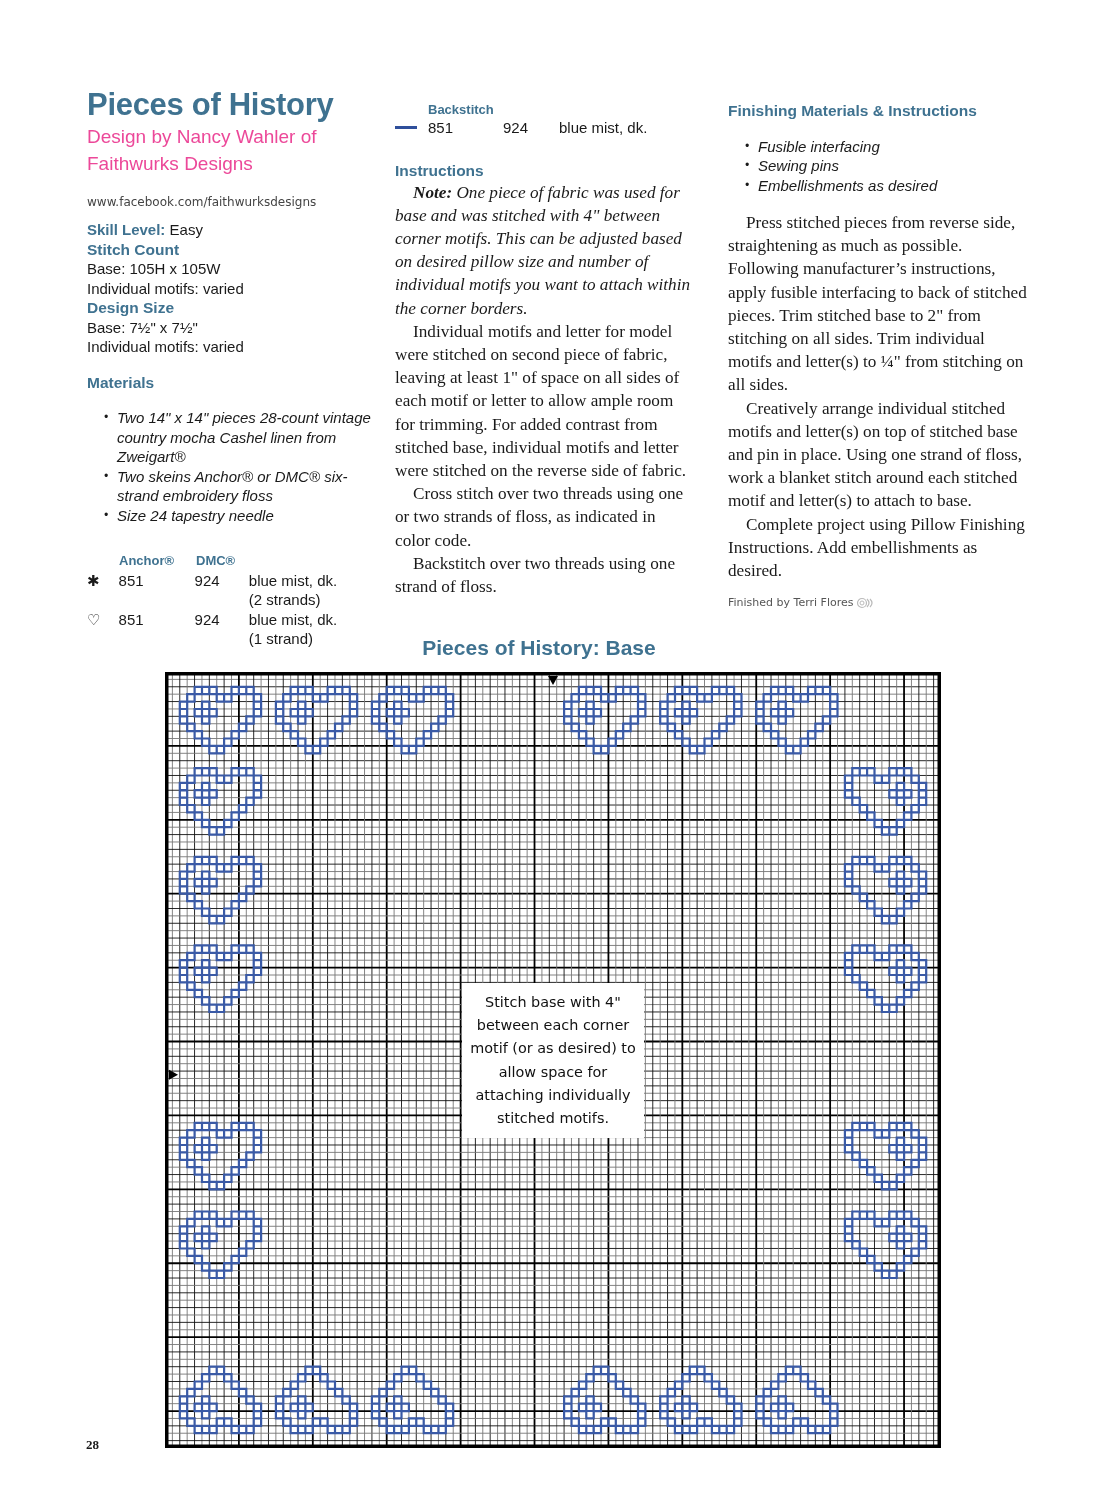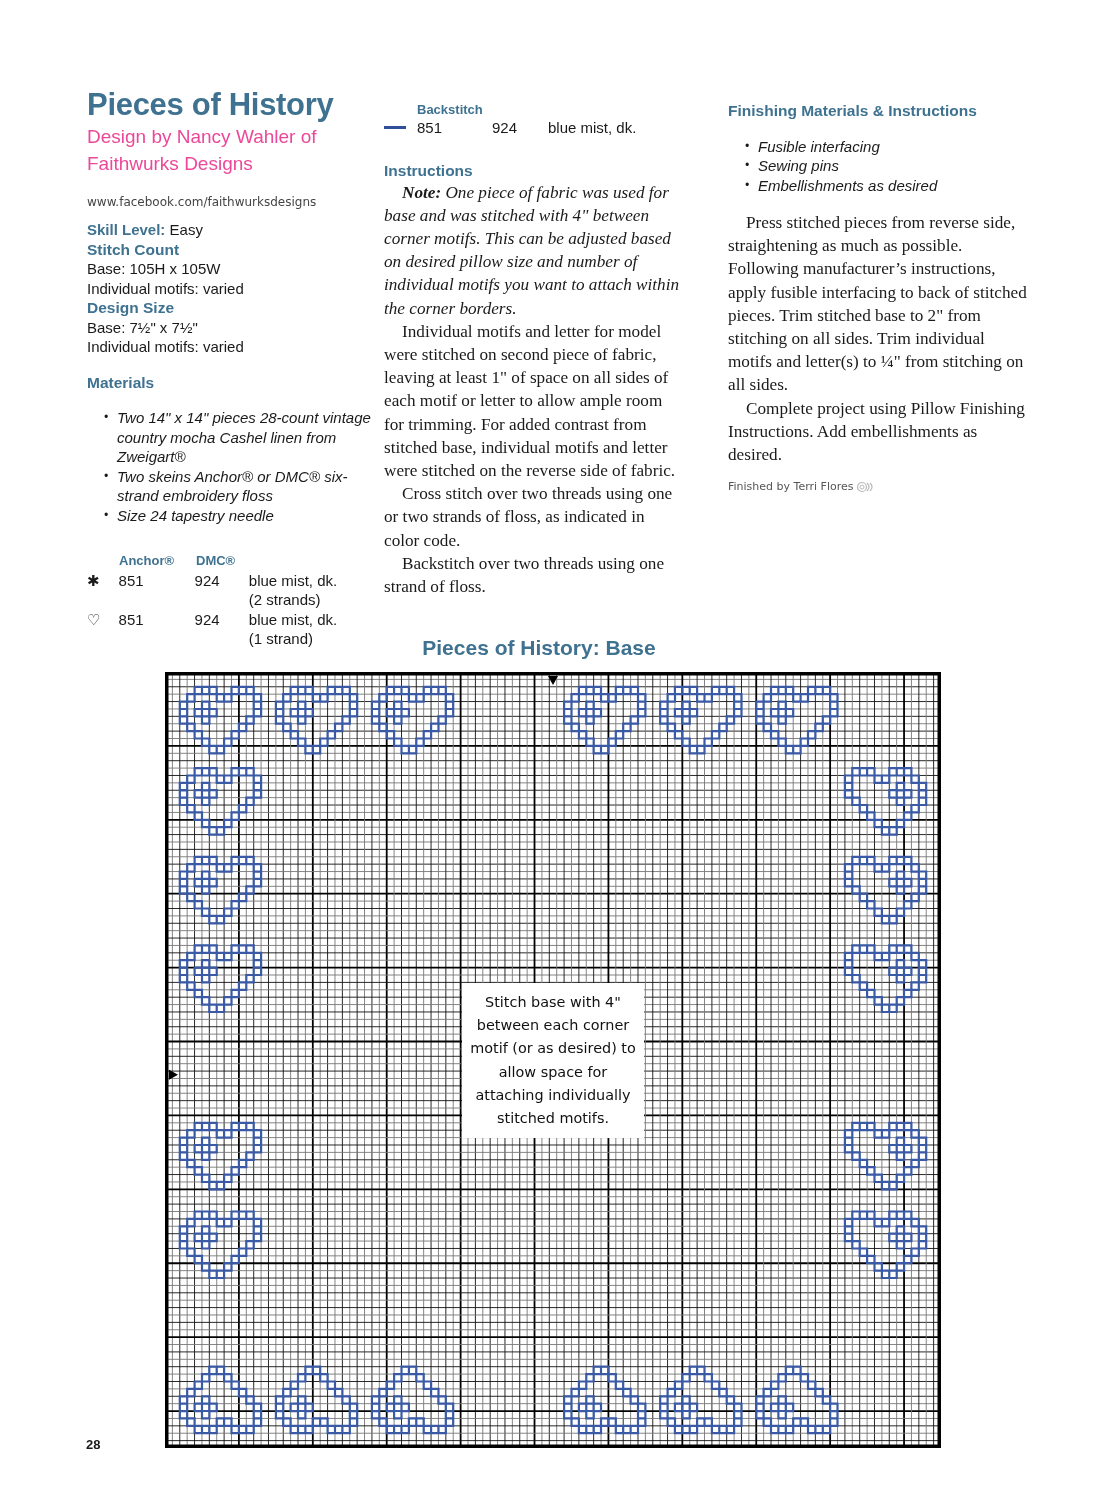--- a/index.html
+++ b/index.html
@@ -19,42 +19,42 @@
   ul.bul li::before { content:"\2022"; position:absolute; left:1px; font-size:12px; }
 
   #floss { margin-top:26px; font-family:"Liberation Sans", sans-serif; font-size:15px; line-height:19.5px; }
   .frow { display:flex; }
   .fsym { width:32px; text-align:left; }
   .fa { width:77px; }
   .fd { width:55px; }
   .fdesc { width:140px; }
   .fhdr { font-weight:bold; color:#3f7290; font-size:13px; }
 
-  #col2 { position:absolute; left:384px; top:102px; width:300px; }
+  #col2 { position:absolute; left:395px; top:102px; width:300px; }
   #bs-head { font-family:"Liberation Sans", sans-serif; font-weight:bold; font-size:13px; color:#3f7290; margin-left:33px; line-height:16px; }
   #bs-row { display:flex; align-items:center; font-family:"Liberation Sans", sans-serif; font-size:15px; line-height:19px; }
   #bs-line { width:22px; height:3px; background:#2f4f9b; margin-right:11px; }
   .bsa { width:75px; } .bsd { width:56px; }
   #instr-head { margin-top:24px; }
   .body-serif { font-family:"Liberation Serif", serif; font-size:17.2px; line-height:23.2px; color:#1a1a1a; }
   .body-serif p { margin:0; text-indent:18px; }
   .note { font-style:italic; }
   .note b { font-style:italic; }
 
   #col3 { position:absolute; left:728px; top:101px; width:300px; }
   #col3 .body-serif { margin-top:14px; }
   #credit { font-family:"DejaVu Sans", sans-serif; font-size:11px; color:#555; margin-top:14px; display:flex; align-items:center; gap:3px; }
   #credit-icon { width:20px; height:12px; }
 
   #chart-title { position:absolute; left:0; width:1078px; top:636px; text-align:center; font-family:"Liberation Sans", sans-serif; font-weight:bold; font-size:21px; color:#3f7290; }
 
   #grid-wrap { position:absolute; left:165px; top:672px; width:776px; height:776px; }
   #grid-svg { position:absolute; left:0; top:0; }
   #callout { position:absolute; left:297px; top:311px; width:182px; height:155px; background:#fff; font-family:"DejaVu Sans", sans-serif; font-size:14.4px; line-height:23.2px; text-align:center; display:flex; align-items:center; justify-content:center; padding:0 4px; box-sizing:border-box; color:#111; }
-  #page-num { position:absolute; left:86px; top:1437px; font-family:Liberation Sans, sans-serif; font-weight:bold; font-size:13px; }
+  #page-num { position:absolute; left:86px; top:1437px; font-family:Liberation Serif, serif; font-weight:bold; font-size:13px; }
 </style>
 </head>
 <body>
 
 <div id="col1">
   <h1 id="title">Pieces of History</h1>
   <div id="byline">
     <div>Design by Nancy Wahler of</div>
     <div>Faithwurks Designs</div>
   </div>
@@ -119,20 +119,21 @@
 
 <div id="col3">
   <div class="hd">Finishing Materials &amp; Instructions</div>
   <ul class="bul">
     <li>Fusible interfacing</li>
     <li>Sewing pins</li>
     <li>Embellishments as desired</li>
   </ul>
   <div class="body-serif">
     <p>Press stitched pieces from reverse side, straightening as much as possible. Following manufacturer’s instructions, apply fusible interfacing to back of stitched pieces. Trim stitched base to 2" from stitching on all sides. Trim individual motifs and letter(s) to ¼" from stitching on all sides.</p>
+    <p>Creatively arrange individual stitched motifs and letter(s) on top of stitched base and pin in place. Using one strand of floss, work a blanket stitch around each stitched motif and letter(s) to attach to base.</p>
     <p>Complete project using Pillow Finishing Instructions. Add embellishments as desired.</p>
   </div>
   <div id="credit">
     <span>Finished by Terri Flores</span>
     <svg id="credit-icon" viewBox="0 0 20 12">
         <circle cx="6" cy="6" r="4.5" fill="none" stroke="#bbb" stroke-width="1.2"></circle>
         <circle cx="6" cy="6" r="2" fill="none" stroke="#bbb" stroke-width="1"></circle>
         <path d="M11 2 Q15 6 11 10 M14 2 Q18 6 14 10" fill="none" stroke="#bbb" stroke-width="1.2"></path>
       </svg>
   </div>

